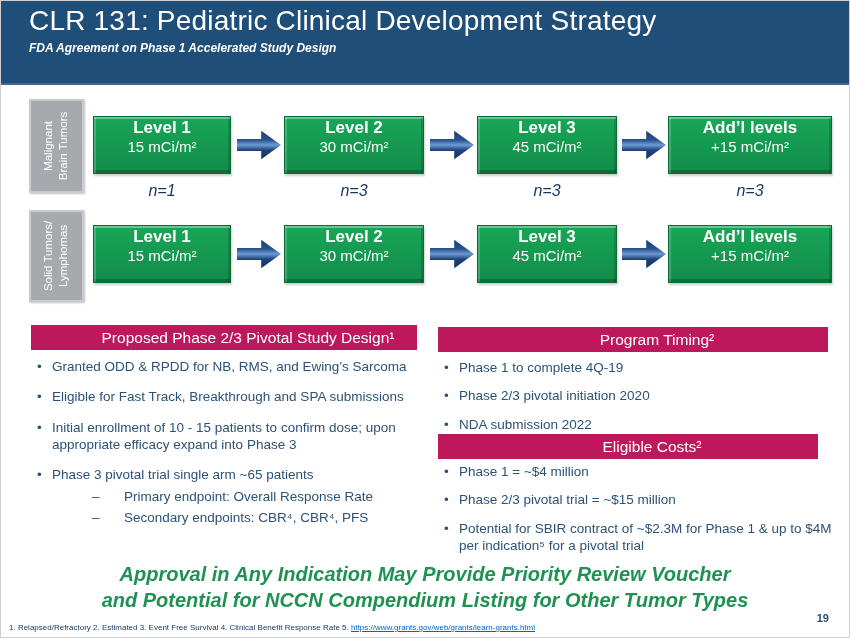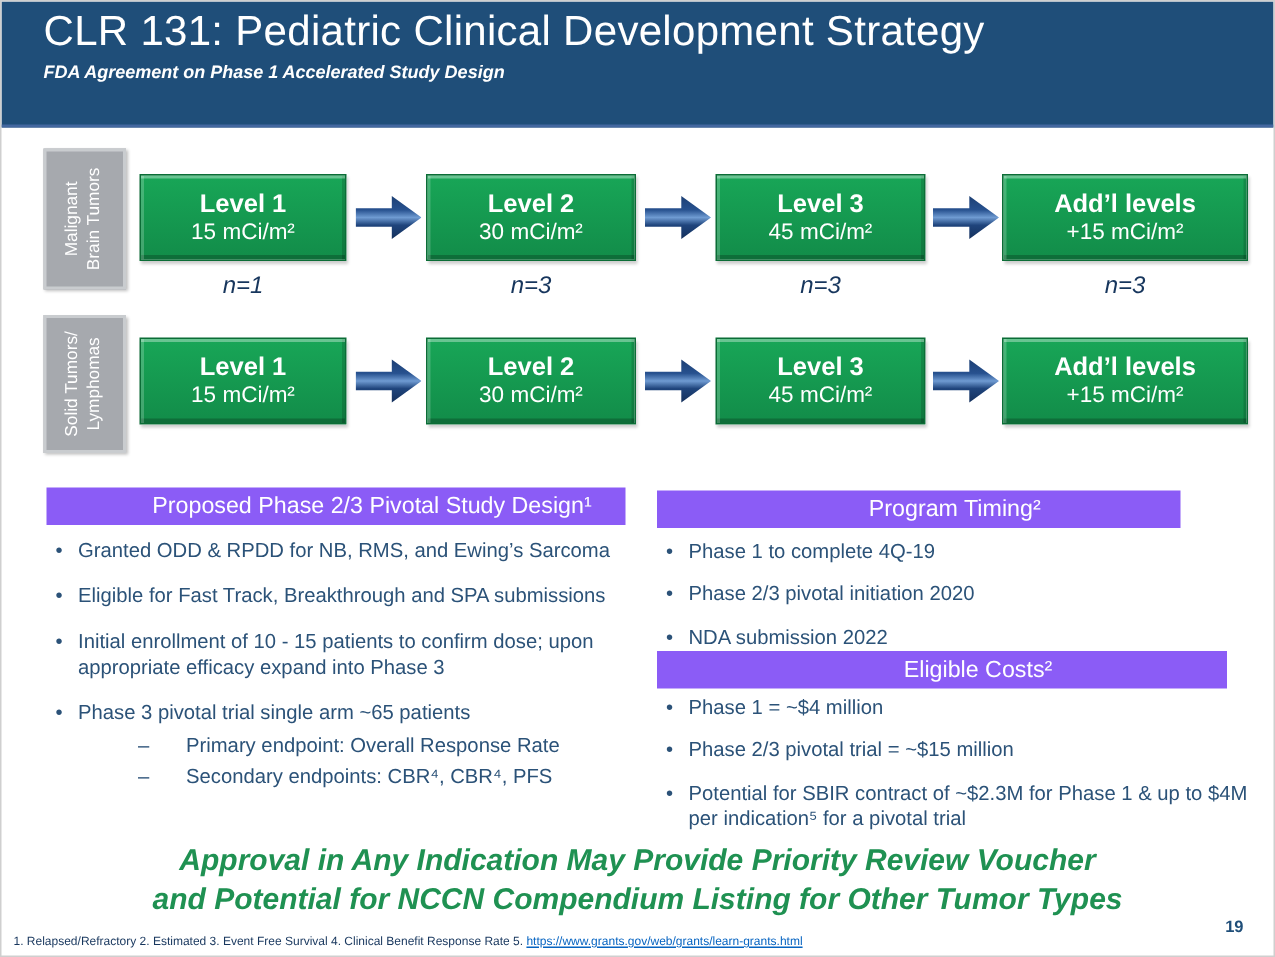--- a/index.html
+++ b/index.html
@@ -30,41 +30,41 @@
   }
 
   
   .gbox {
     position:absolute; height:58px;
     background:linear-gradient(180deg,#18a657 0%,#128c49 100%);
     border:1px solid #0b6d36;
     box-shadow:inset 0 2px 0 rgba(255,255,255,.35), inset 2px 0 0 rgba(255,255,255,.2),
                inset 0 -3px 0 rgba(0,0,0,.22), inset -2px 0 0 rgba(0,0,0,.15),
                1px 2px 2px rgba(0,0,0,.2);
-    color:#fff; display:flex; flex-direction:column; align-items:center; justify-content:center;
+    color:#fff; display:flex; flex-direction:column; align-items:center; justify-content:flex-start;
   }
   .gbox-title { font-weight:bold; font-size:17px; line-height:1.25; }
   .gbox-dose  { font-size:15px; line-height:1.25; }
 
   
   .arrow {
     position:absolute; width:44px; height:34px;
     clip-path:polygon(0% 32%,55% 32%,55% 8%,100% 50%,55% 92%,55% 68%,0% 68%);
     background:linear-gradient(180deg,#1a3a6b 0%,#27518f 35%,#6f9bd2 50%,#1f447c 65%,#112a52 100%);
   }
 
   
   .count {
     position:absolute; top:181px; text-align:center; font-style:italic;
     font-size:16px; color:#17365D;
   }
 
   
   .bar {
-    position:absolute; background:#8b5cf6; color:#fff; text-align:center;
+    position:absolute; background:#be185d; color:#fff; text-align:center;
     font-size:15.5px; height:25px; line-height:25px;padding-left:48px;
   }
 
   
   .bullets {
     position:absolute; list-style:none; margin:0; padding:0;
     color:#2B5278; font-size:13.5px; line-height:1.28;
   }
   .bullets>li { position:relative; padding-left:17px; margin-bottom:13px; }
   .bullets>li::before { content:"\2022"; position:absolute; left:2px; }
@@ -165,21 +165,21 @@
     <li><span>Initial enrollment of 10 - 15 patients to confirm dose; upon appropriate efficacy expand into Phase 3</span></li>
     <li>
       <span>Phase 3 pivotal trial single arm ~65 patients</span>
       <ul class="subs">
         <li><span>Primary endpoint: Overall Response Rate</span></li>
         <li><span>Secondary endpoints: CBR⁴, CBR⁴, PFS</span></li>
       </ul>
     </li>
   </ul>
 
-  <div class="bar" style="left:437px;top:326px;width:349px;">Program Timing²</div>
+  <div class="bar" style="left:437px;top:326px;width:390px;">Program Timing²</div>
   <ul class="bullets tight" style="left:441px;top:358px;width:386px;">
     <li><span>Phase 1 to complete 4Q-19</span></li>
     <li><span>Phase 2/3 pivotal initiation 2020</span></li>
     <li><span>NDA submission 2022</span></li>
   </ul>
 
   <div class="bar" style="left:437px;top:433px;width:380px;">Eligible Costs²</div>
   <ul class="bullets tight" style="left:441px;top:462px;width:390px;">
     <li><span>Phase 1 = ~$4 million</span></li>
     <li><span>Phase 2/3 pivotal trial = ~$15 million</span></li>

